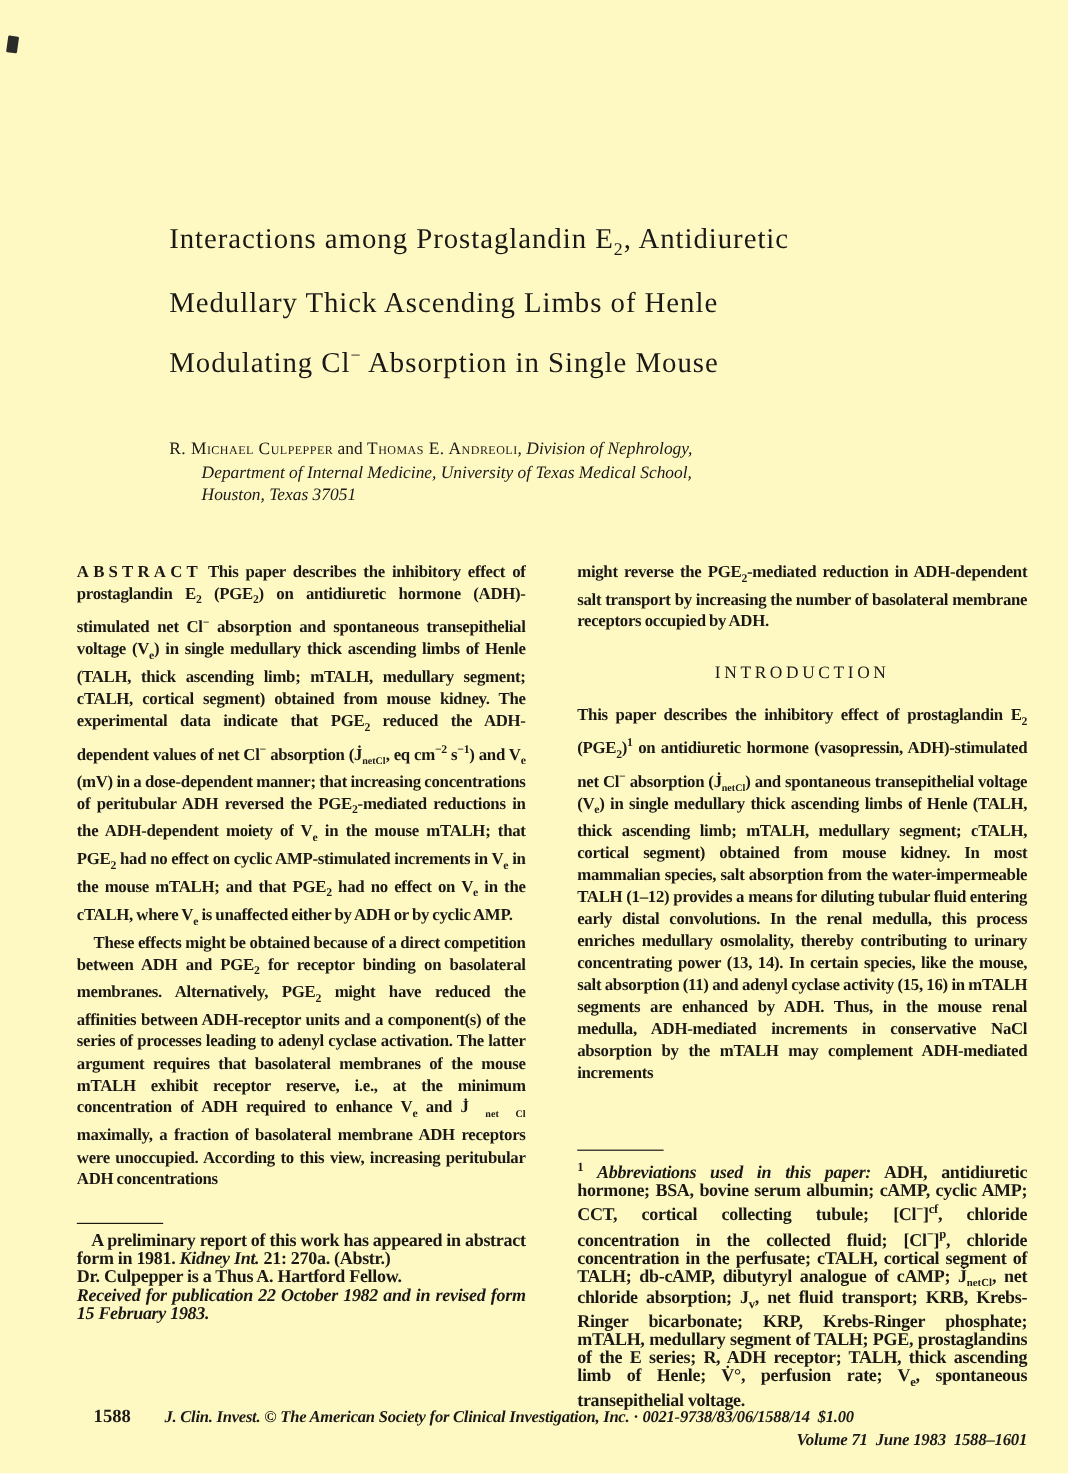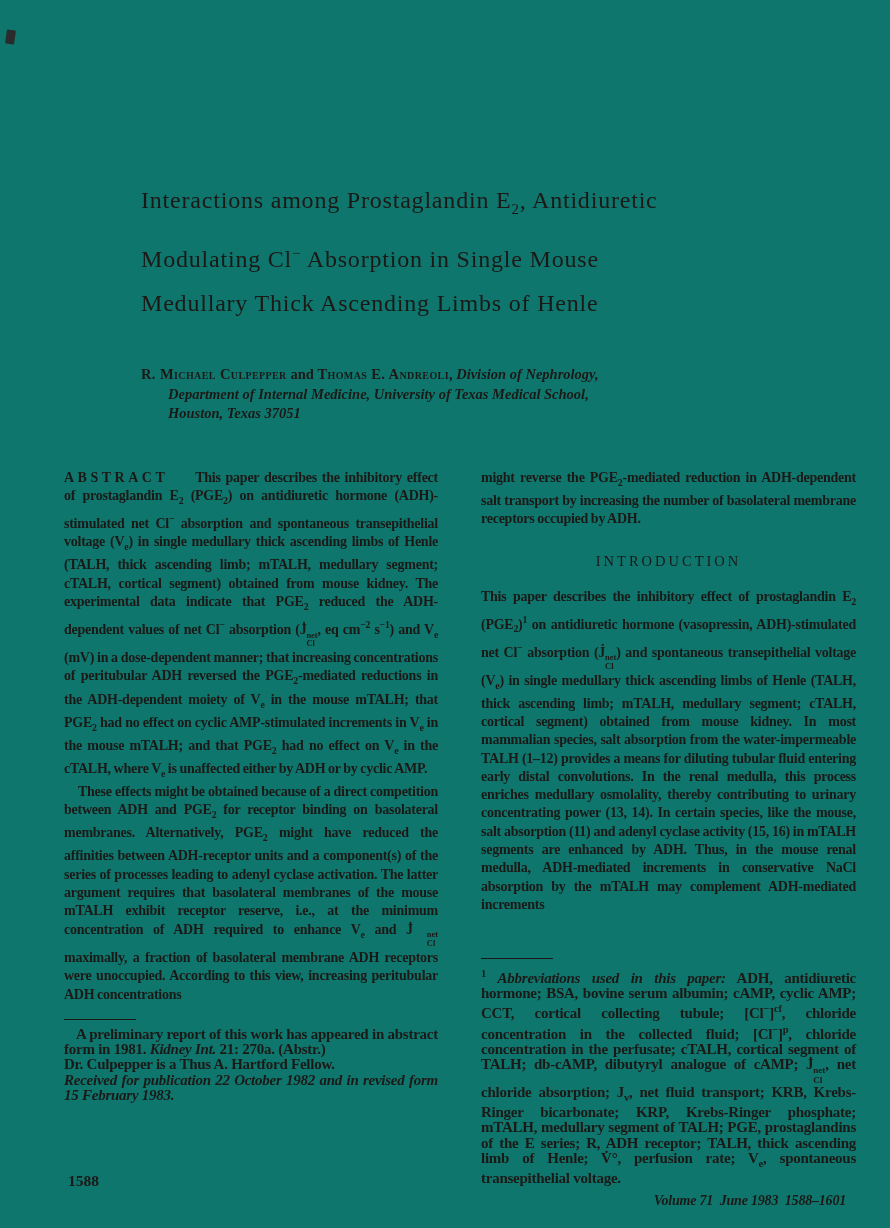--- a/index.html
+++ b/index.html
@@ -19,76 +19,76 @@
     background:#2b2b2b; border-radius:1px; transform:rotate(8deg);
   }
   .title-block { position:absolute; left:141px; top:178px; width:700px; }
   .title-line {
     font-size:24px; line-height:44px; letter-spacing:0.8px; font-weight:400;
     white-space:nowrap;
   }
   .title-line sub { font-size:62%; }
   .title-line sup { font-size:62%; }
   .authors { position:absolute; left:141px; top:365px; width:680px; }
-  .author-line { font-size:14.5px; line-height:19.5px; font-weight:700; }
+  .author-line { font-size:14.5px; line-height:19.5px; font-weight:400; }
   .author-line.indent2 { margin-left:27px; }
   .sc { font-variant:small-caps; letter-spacing:0.4px; }
 
   .col { position:absolute; top:469px; }
   .col-left  { left:64px;  width:374px; }
   .col-right { left:481px; width:375px; }
   .body-para {
     font-size:14px; line-height:18.3px; font-weight:700;
     text-align:justify; letter-spacing:-0.25px; word-spacing:-0.5px;
   }
   .body-para.indent { text-indent:14px; }
-  .abs-label { letter-spacing:3.5px; margin-right:27px; }
+  .abs-label { letter-spacing:3.5px; margin-right:5px; }
   .section-heading {
     font-size:14.5px; font-weight:400; letter-spacing:3px;
     text-align:center; margin:24px 0 18px 0;
   }
   sub { font-size:70%; }
   sup { font-size:70%; }
   .stack {
-    display:inline-flex; flex-direction:column; align-items:flex-start;
+    display:inline-flex; flex-direction:row; align-items:flex-start;
     vertical-align:-0.45em; font-size:60%; line-height:1.05;
     letter-spacing:0; word-spacing:0;
   }
   .stack span { display:block; }
 
   .footnote {
     position:absolute; width:374px;
     font-size:15px; line-height:15.2px; font-weight:700;
     text-align:justify; letter-spacing:-0.25px;
   }
   .fn-left  { left:64px;  top:1019px; }
   .fn-right { left:481px; top:958px; width:375px; }
   .fn-rule { width:72px; border-top:1.5px solid #1b1916; margin-bottom:7px; }
   .fn-para.indent { text-indent:12px; }
 
-  .footer { position:absolute; left:54px; top:1172px; width:792px; }
+  .footer { position:absolute; left:64px; top:1172px; width:792px; }
   .footer-line1 { display:flex; align-items:baseline; }
   .pagenum { font-size:15.5px; font-weight:700; margin-left:14px; }
   .fcredit { font-size:13.8px; font-weight:700; margin-left:28px; letter-spacing:-0.2px; }
   .footer-line2 {
     text-align:right; font-size:14px; font-weight:700;
     margin-top:3px; letter-spacing:-0.2px;
   }
 </style>
 </head>
 <body>
 
-<div class="page" style="background: #0f766e; color: rgb(27, 25, 22);">
+<div class="page" style="background: #fef9c3; color: rgb(27, 25, 22);">
 
   <div class="scan-mark"></div>
 
   <header class="title-block">
     <div class="title-line">Interactions among Prostaglandin E<sub>2</sub>, Antidiuretic</div>
+    <div class="title-line">Medullary Thick Ascending Limbs of Henle</div>
     <div class="title-line">Modulating Cl<sup>−</sup> Absorption in Single Mouse</div>
-    <div class="title-line">Medullary Thick Ascending Limbs of Henle</div>
   </header>
 
   <div class="authors">
     <div class="author-line"><span class="sc">R. Michael Culpepper</span> and <span class="sc">Thomas E. Andreoli</span>, <i>Division of Nephrology,</i></div>
     <div class="author-line indent2"><i>Department of Internal Medicine, University of Texas Medical School,</i></div>
     <div class="author-line indent2"><i>Houston, Texas 37051</i></div>
   </div>
 
   <section class="col col-left">
     <p class="body-para"><span class="abs-label">ABSTRACT</span><span>This paper describes the inhibitory effect of prostaglandin E<sub>2</sub> (PGE<sub>2</sub>) on antidiuretic hormone (ADH)-stimulated net Cl<sup>−</sup> absorption and spontaneous transepithelial voltage (V<sub>e</sub>) in single medullary thick ascending limbs of Henle (TALH, thick ascending limb; mTALH, medullary segment; cTALH, cortical segment) obtained from mouse kidney. The experimental data indicate that PGE<sub>2</sub> reduced the ADH-dependent values of net Cl<sup>−</sup> absorption (J̇<span class="stack">
@@ -121,17 +121,18 @@
     <div class="fn-rule"></div>
     <p class="fn-para"><sup>1</sup> <i>Abbreviations used in this paper:</i> ADH, antidiuretic hormone; BSA, bovine serum albumin; cAMP, cyclic AMP; CCT, cortical collecting tubule; [Cl<sup>−</sup>]<sup>cf</sup>, chloride concentration in the collected fluid; [Cl<sup>−</sup>]<sup>p</sup>, chloride concentration in the perfusate; cTALH, cortical segment of TALH; db-cAMP, dibutyryl analogue of cAMP; J̇<span class="stack">
           <span>net</span>
           <span>Cl</span>
         </span>, net chloride absorption; J<sub>v</sub>, net fluid transport; KRB, Krebs-Ringer bicarbonate; KRP, Krebs-Ringer phosphate; mTALH, medullary segment of TALH; PGE, prostaglandins of the E series; R, ADH receptor; TALH, thick ascending limb of Henle; V̇°, perfusion rate; V<sub>e</sub>, spontaneous transepithelial voltage.</p>
   </aside>
 
   <footer class="footer">
     <div class="footer-line1">
       <span class="pagenum">1588</span>
+      <span class="fcredit"><i>J. Clin. Invest.</i> © <i>The American Society for Clinical Investigation, Inc.</i> · <i>0021-9738/83/06/1588/14&nbsp;&nbsp;$1.00</i></span>
     </div>
     <div class="footer-line2"><i>Volume 71&nbsp;&nbsp;June 1983&nbsp;&nbsp;1588–1601</i></div>
   </footer>
 
 </div>
 
 </body></html>

